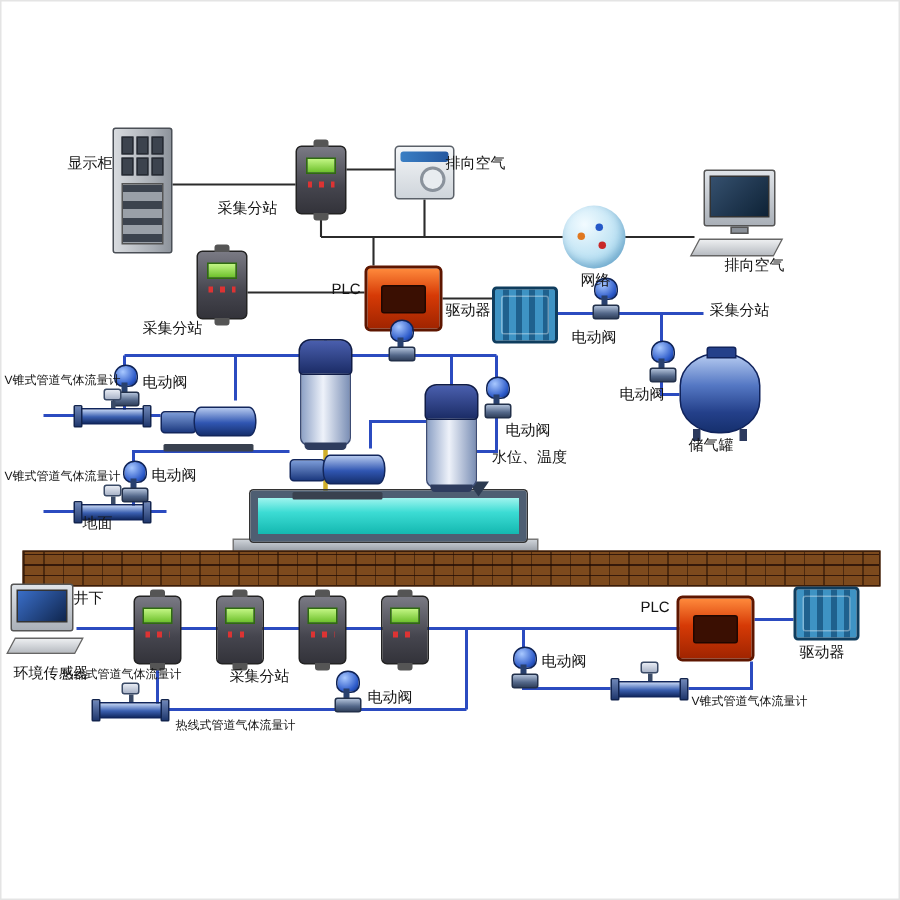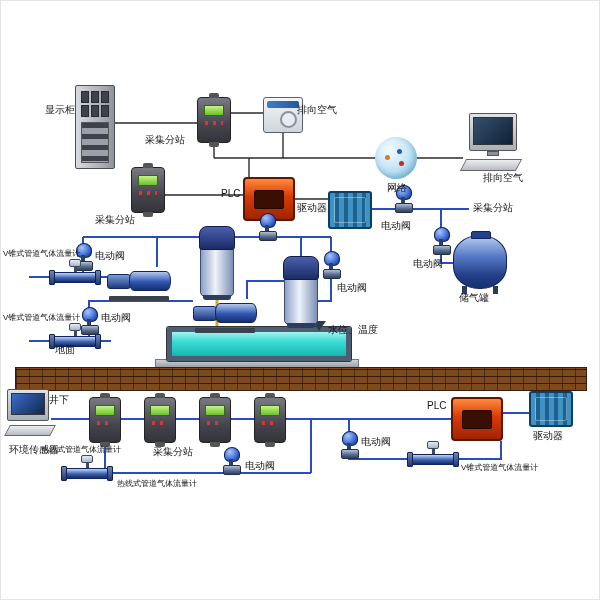--- a/index.html
+++ b/index.html
@@ -289,21 +289,21 @@
   <span class="lbl" style="left:296px;top:202px">驱动器</span>
   <span class="lbl" style="left:472px;top:202px">采集分站</span>
   <span class="lbl" style="left:380px;top:220px">电动阀</span>
   <span class="lbl" style="left:412px;top:258px">电动阀</span>
   <span class="lbl" style="left:458px;top:292px">储气罐</span>
   <span class="lbl" style="left:336px;top:282px">电动阀</span>
   <span class="lbl small" style="left:2px;top:248px">V锥式管道气体流量计</span>
   <span class="lbl" style="left:94px;top:250px">电动阀</span>
   <span class="lbl small" style="left:2px;top:312px">V锥式管道气体流量计</span>
   <span class="lbl" style="left:100px;top:312px">电动阀</span>
-  <span class="lbl" style="left:327px;top:324px">水位、温度</span>
+  <span class="lbl" style="left:327px;top:300px">水位、温度</span>
   <span class="lbl" style="left:54px;top:344px">地面</span>
   <span class="lbl" style="left:48px;top:394px">井下</span>
   <span class="lbl" style="left:8px;top:444px">环境传感器</span>
   <span class="lbl small" style="left:40px;top:444px">热线式管道气体流量计</span>
   <span class="lbl" style="left:152px;top:446px">采集分站</span>
   <span class="lbl small" style="left:116px;top:478px">热线式管道气体流量计</span>
   <span class="lbl" style="left:244px;top:460px">电动阀</span>
   <span class="lbl" style="left:360px;top:436px">电动阀</span>
   <span class="lbl small" style="left:460px;top:462px">V锥式管道气体流量计</span>
   <span class="lbl" style="left:426px;top:400px">PLC</span>

